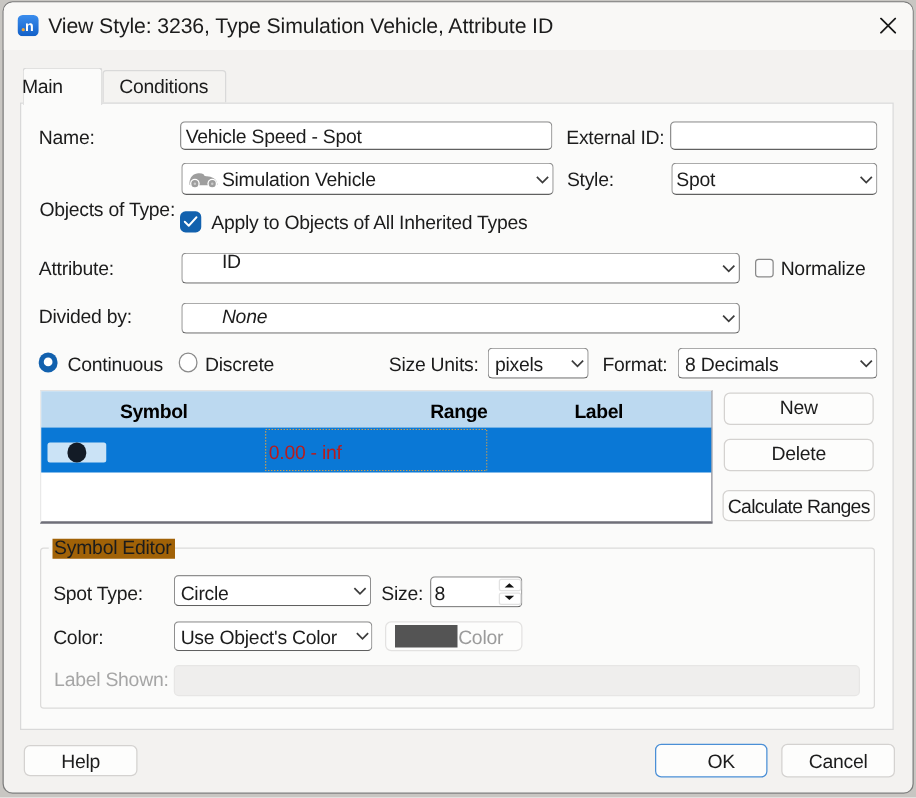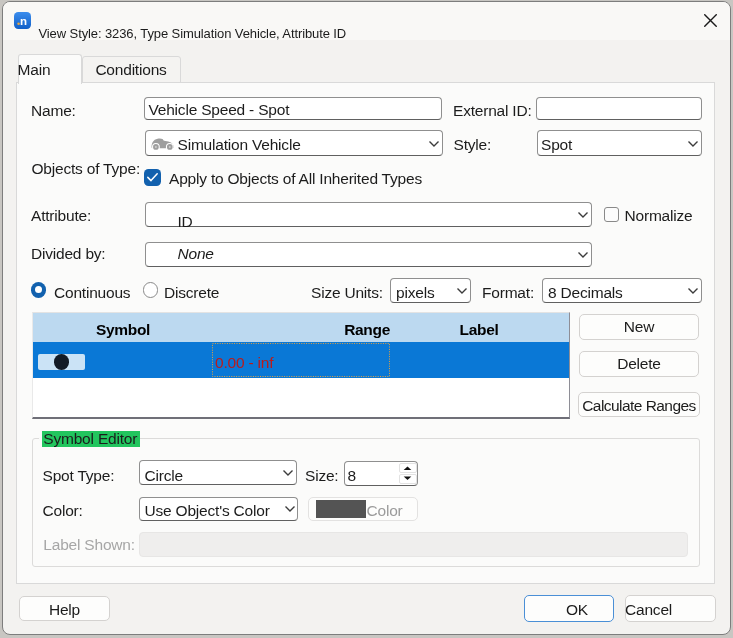--- a/index.html
+++ b/index.html
@@ -25,21 +25,21 @@
     <defs>
       <linearGradient id="gic" x1="0" y1="0" x2="0" y2="1">
         <stop offset="0" stop-color="#3b8ded"></stop>
         <stop offset="1" stop-color="#1260c8"></stop>
       </linearGradient>
     </defs>
     <rect x="0" y="0" width="17" height="17" rx="4.2" fill="url(#gic)"></rect>
     <circle cx="4.6" cy="11.7" r="1.3" fill="#eda73a"></circle>
     <text x="6.1" y="13" font-family="Liberation Sans" font-size="11.5" font-weight="bold" fill="#ffffff">n</text>
   </svg>
-  <div class="lbl" style="left:38.5px; top:26px; font-size:13px; letter-spacing:-0.1px;">View Style: 3236, Type Simulation Vehicle, Attribute ID</div>
+  <div class="lbl" style="left:38.5px; top:13px; font-size:17px; letter-spacing:-0.1px;">View Style: 3236, Type Simulation Vehicle, Attribute ID</div>
 
   <svg class="abs" style="left:703.5px; top:13.5px;" width="13" height="13" viewBox="0 0 13 13">
     <path d="M0.3 0.3 L12.7 12.7 M12.7 0.3 L0.3 12.7" stroke="#1a1a1a" stroke-width="1.4" fill="none"></path>
   </svg>
 
   <div class="abs" style="left:82px; top:56px; width:99px; height:27px; background:#f4f3f1; border:1px solid #d9d9d9; border-radius:3px 3px 0 0;"></div>
   <div class="pane"></div>
   <div class="abs" style="left:17.5px; top:53.5px; width:64.5px; height:30px; background:#fbfbfa; border:1px solid #d9d9d9; border-bottom:none; border-radius:3px 3px 0 0;"></div>
   <div class="lbl" style="left:17.5px; top:61.5px; width:64px; text-align:left;">Main</div>
   <div class="lbl" style="left:82px; top:61.5px; width:98px; text-align:center;">Conditions</div>
@@ -73,21 +73,21 @@
   </svg>
 
   <div class="abs" style="left:144px; top:169px; width:16.5px; height:16.5px; background:#1261ae; border-radius:4.5px;"></div>
   <svg class="abs" style="left:146px; top:172px;" width="13" height="11" viewBox="0 0 13 11">
     <path d="M1.8 5.4 L5 8.6 L11.2 1.8" stroke="#ffffff" stroke-width="1.5" fill="none" stroke-linecap="round" stroke-linejoin="round"></path>
   </svg>
   <div class="lbl" style="left:169px; top:171px;">Apply to Objects of All Inherited Types</div>
 
   <div class="lbl" style="left:31px; top:207.5px;">Attribute:</div>
   <div class="field" style="left:144.5px; top:201.5px; width:447.5px; height:25px;"></div>
-  <div class="lbl" style="left:177.5px; top:214px;">ID</div>
+  <div class="lbl" style="left:177.5px; top:202px;">ID</div>
   <svg class="chev" style="left:578.3px; top:211.5px;" viewBox="0 0 10 6">
     <path d="M0.5 0.5 L5 5 L9.5 0.5" stroke="#3c3c3c" stroke-width="1.4" fill="none"></path>
   </svg>
   <div class="abs" style="left:604px; top:207px; width:15px; height:15px; background:#fcfcfc; border:1px solid #898989; border-radius:3px;"></div>
   <div class="lbl" style="left:624.5px; top:207.5px;">Normalize</div>
 
   <div class="lbl" style="left:31px; top:245.5px;">Divided by:</div>
   <div class="field" style="left:144.5px; top:241.5px; width:447.5px; height:25px;"></div>
   <div class="lbl" style="left:177.5px; top:246px; font-style:italic;">None</div>
   <svg class="chev" style="left:578.3px; top:251.5px;" viewBox="0 0 10 6">
@@ -127,21 +127,21 @@
 
   <div class="btn" style="left:579px; top:314px; width:120px; height:25.5px;"></div>
   <div class="lbl" style="left:579px; top:319px; width:120px; text-align:center;">New</div>
   <div class="btn" style="left:579px; top:351px; width:120px; height:25.5px;"></div>
   <div class="lbl" style="left:579px; top:356px; width:120px; text-align:center;">Delete</div>
   <div class="btn" style="left:578px; top:391.5px; width:122px; height:25.5px;"></div>
   <div class="lbl" style="left:578px; top:397.5px; width:122px; text-align:center; letter-spacing:-0.55px;">Calculate Ranges</div>
 
   <div class="abs" style="left:31.8px; top:438.3px; width:668px; height:129px; border:1px solid #dcdbda; border-radius:3px;"></div>
   <div class="abs" style="left:39px; top:437px; width:100px; height:4px; background:#f9f9f8;"></div>
-  <div class="lbl" style="left:42.3px; top:430.5px; background:#22c55e; padding:0 3px 0 1px;">Symbol Editor</div>
+  <div class="lbl" style="left:42.3px; top:430.5px; background:#a16207; padding:0 3px 0 1px;">Symbol Editor</div>
 
   <div class="lbl" style="left:42.5px; top:467.5px;">Spot Type:</div>
   <div class="field" style="left:138.7px; top:460px; width:158.3px; height:25px;"></div>
   <div class="lbl" style="left:144.5px; top:467.5px;">Circle</div>
   <svg class="chev" style="left:283.3px; top:470px;" viewBox="0 0 10 6">
     <path d="M0.5 0.5 L5 5 L9.5 0.5" stroke="#3c3c3c" stroke-width="1.4" fill="none"></path>
   </svg>
   <div class="lbl" style="left:305px; top:467.5px;">Size:</div>
   <div class="field" style="left:343.5px; top:460.5px; width:74px; height:25px;"></div>
   <div class="lbl" style="left:347.5px; top:467.5px;">8</div>
@@ -163,13 +163,13 @@
   <div class="lbl" style="left:366.5px; top:503px; color:#9b9b9b;">Color</div>
 
   <div class="lbl" style="left:43.3px; top:537px; color:#a6a6a6;">Label Shown:</div>
   <div class="abs" style="left:138.5px; top:532px; width:549.5px; height:25px; background:#efeeed; border:1px solid #e7e6e5; border-radius:4px;"></div>
 
   <div class="btn" style="left:19px; top:596px; width:91px; height:25px;"></div>
   <div class="lbl" style="left:19px; top:602px; width:91px; text-align:center;">Help</div>
   <div class="btn" style="left:523.5px; top:595px; width:90.5px; height:27px; border:1.5px solid #4a8fd6; border-radius:5px;"></div>
   <div class="lbl" style="left:523.5px; top:601.5px; width:107px; text-align:center;">OK</div>
   <div class="btn" style="left:625px; top:595px; width:91px; height:26.5px;"></div>
-  <div class="lbl" style="left:625px; top:601.5px; width:91px; ">Cancel</div>
+  <div class="lbl" style="left:625px; top:601.5px; width:91px; text-align:center;">Cancel</div>
 
 </body></html>

